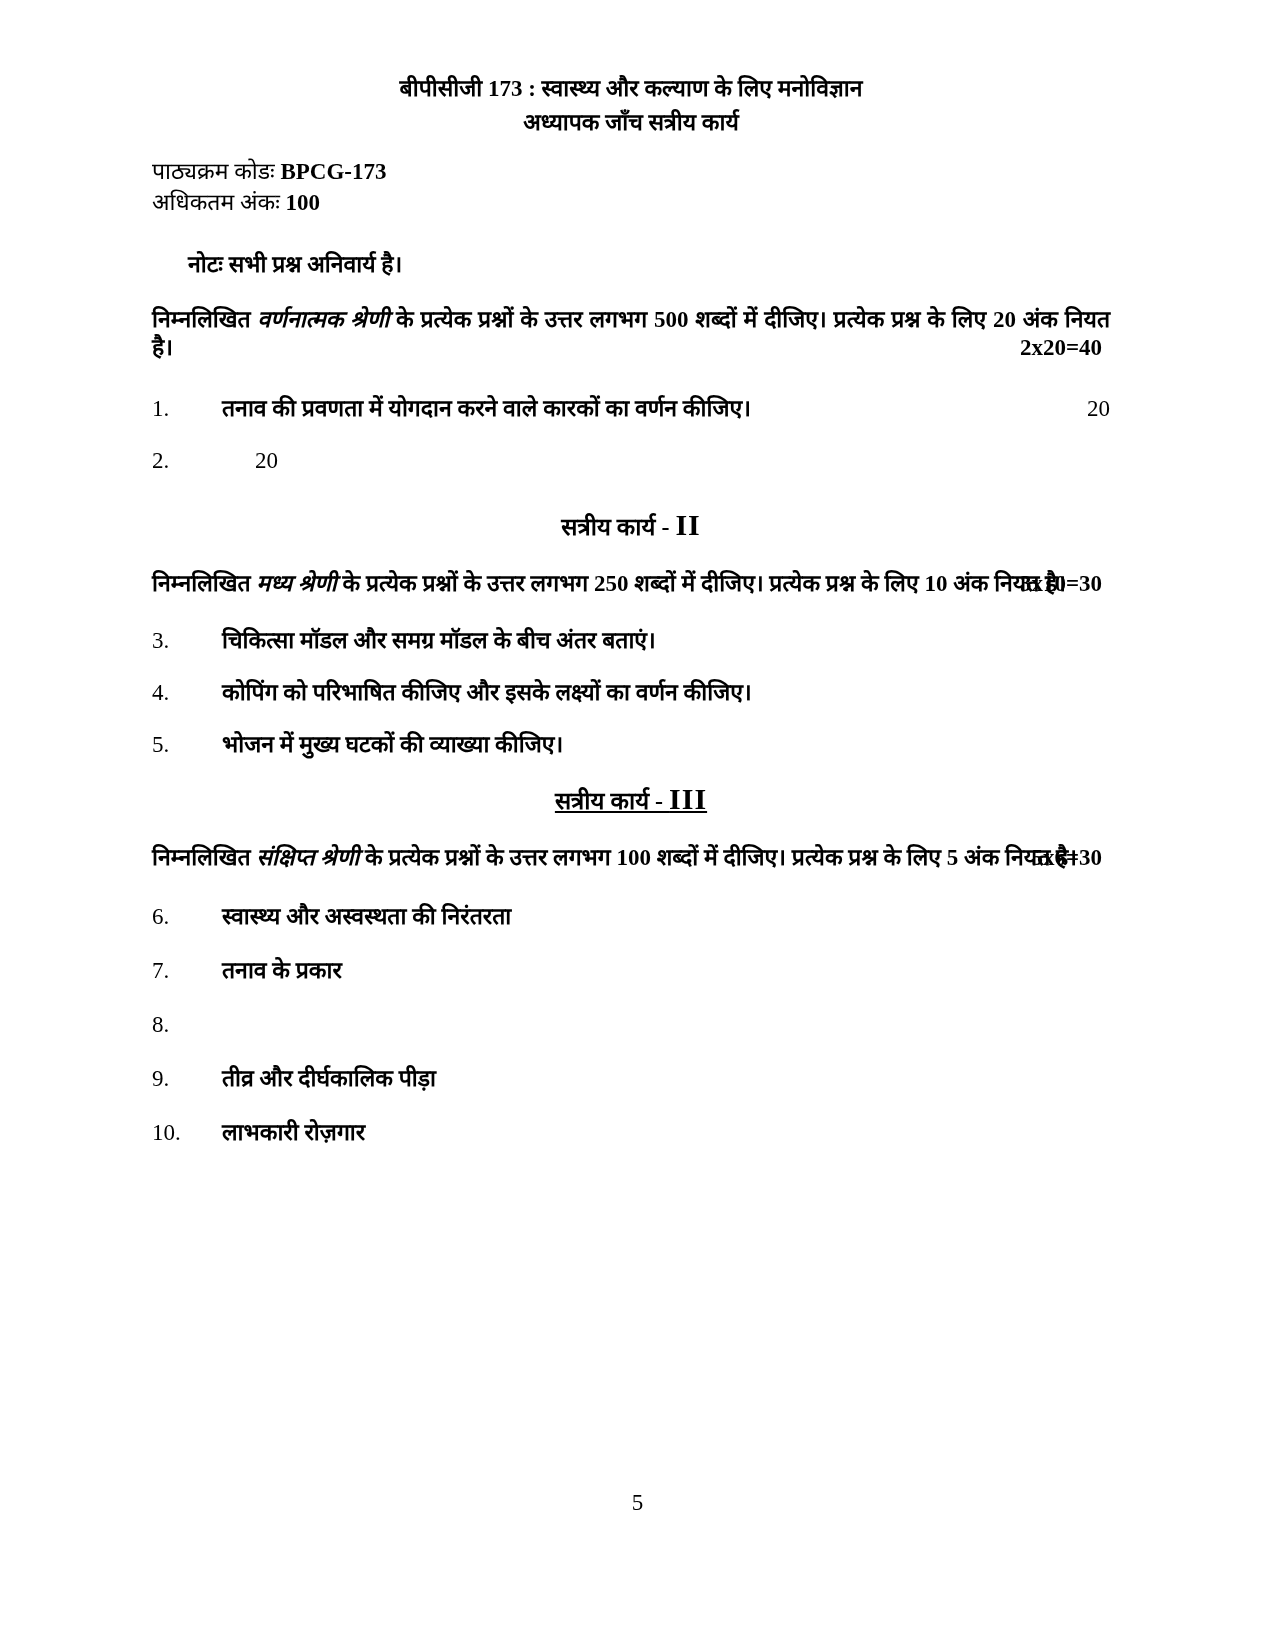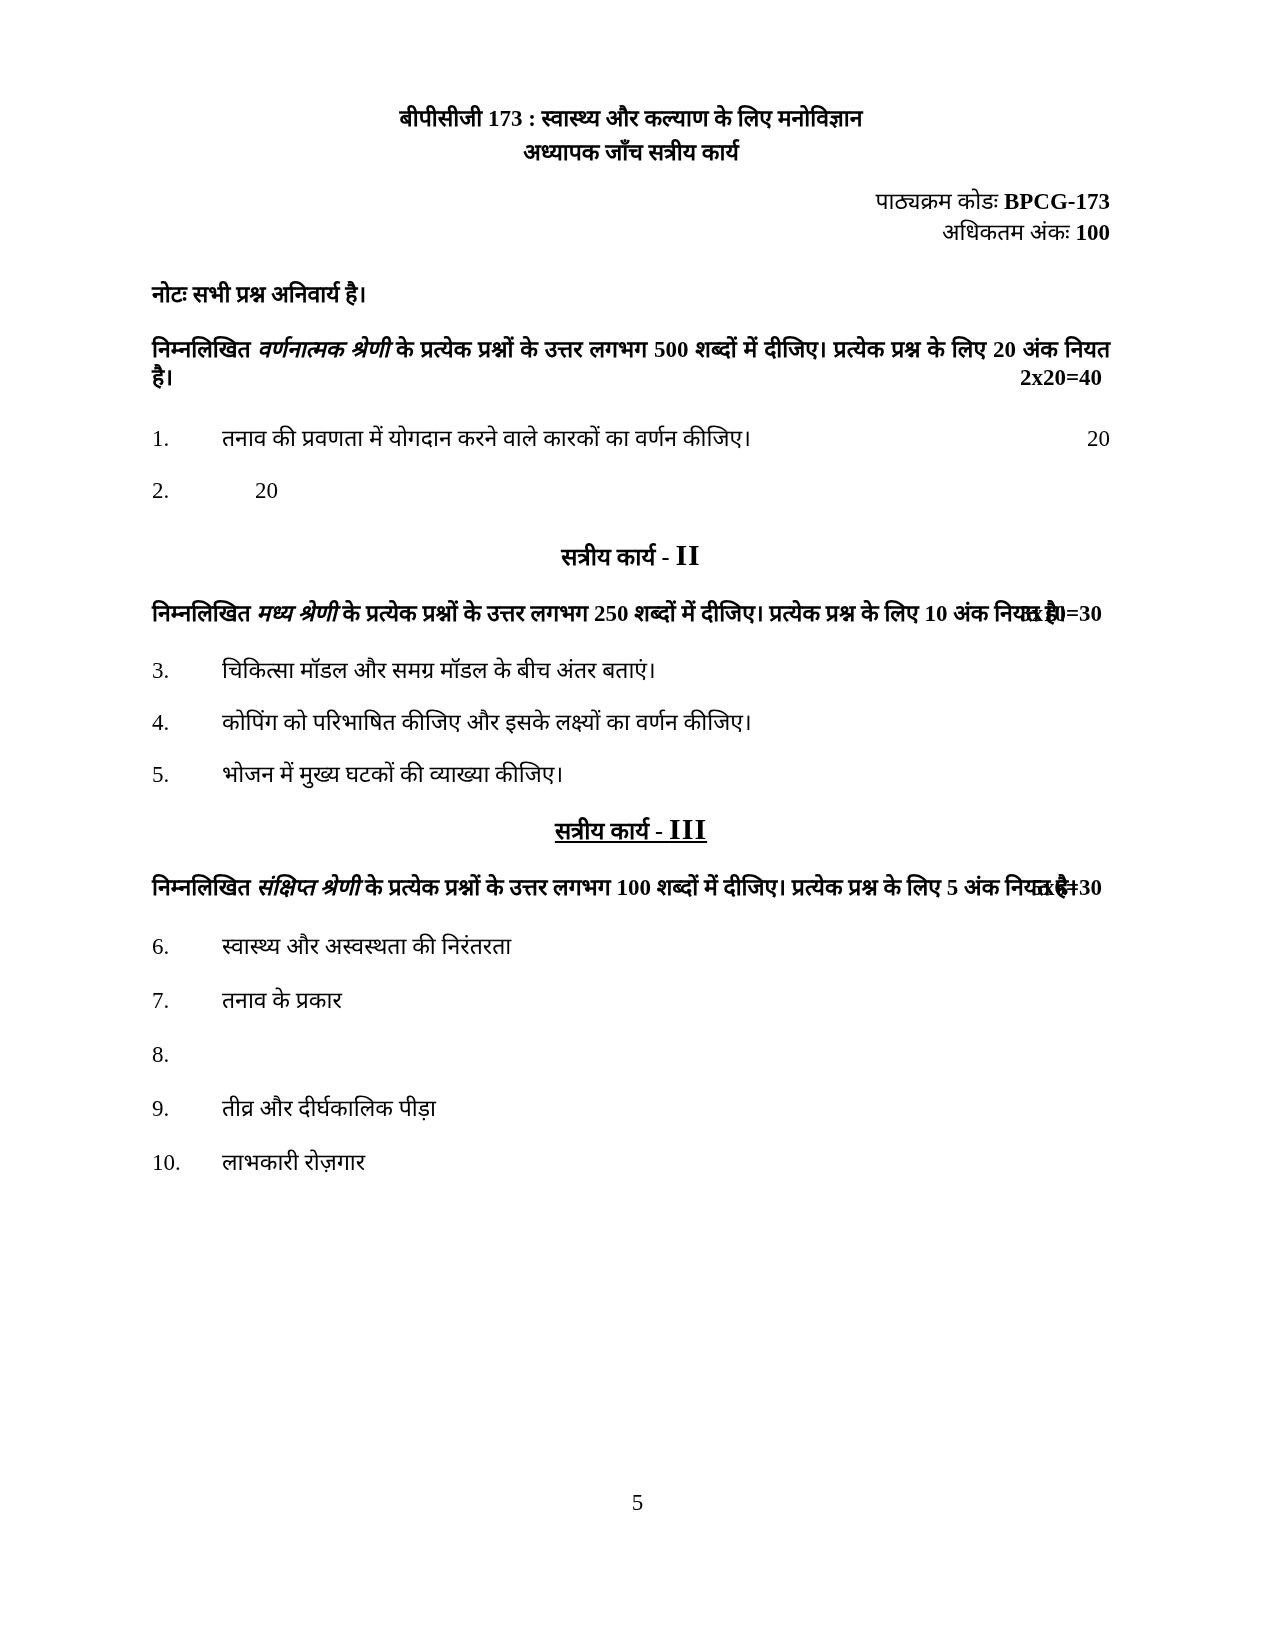--- a/index.html
+++ b/index.html
@@ -7,30 +7,30 @@
     width: 1275px;
     height: 1650px;
     background: #ffffff;
     color: #000000;
     font-family: "Liberation Serif", "DejaVu Serif", serif;
     font-size: 23px;
     position: relative;
     overflow: hidden;
   }
   .content {
-    padding: 102px 165px 0 152px;
+    padding: 72px 165px 0 152px;
   }
   
   .title-block { text-align: center; line-height: 34px; }
   .title-line { font-weight: bold; }
   
-  .code-block { margin-top: 16px; text-align: right; line-height: 31px; }
+  .code-block { margin-top: 16px; line-height: 31px; }
   .code-line .val { font-weight: bold; }
   
-  .note-line { margin-top: 32px; font-weight: bold; line-height: 30px; text-align: left; }
+  .note-line { margin-top: 32px; font-weight: bold; line-height: 30px; text-align: left; margin-left: 36px; }
   
   .section-heading {
     margin-top: 44px;
     text-align: center;
     font-weight: bold;
     font-size: 24px;
     line-height: 34px;
   }
   .section-heading .numeral {
     font-family: "Liberation Serif", "DejaVu Serif", serif;
@@ -60,21 +60,21 @@
     display: flex;
     line-height: 30px;
     margin-top: 22px;
     align-items: flex-start;
   }
   .question-row.first { margin-top: 32px; }
   .question-row.first-iii { margin-top: 30px; }
   .question-row.gap24 { margin-top: 24px; }
   .question-row.gap28 { margin-top: 28px; }
   .q-num { width: 70px; flex: 0 0 70px; }
-  .q-text { flex: 1 1 auto; }
+  .q-text { flex: 1 1 auto; font-weight: bold; }
   .q-marks { flex: 0 0 56px; width: 56px; text-align: right; }
   
   .page-number {
     position: absolute;
     top: 1488px;
     left: 0;
     width: 1275px;
     text-align: center;
     line-height: 30px;
   }

